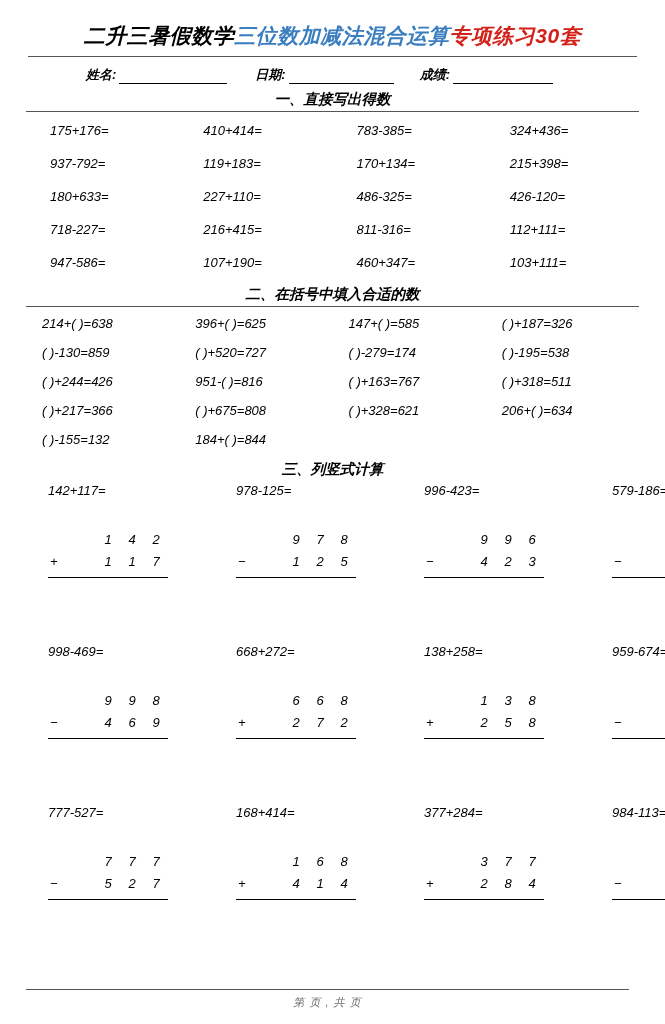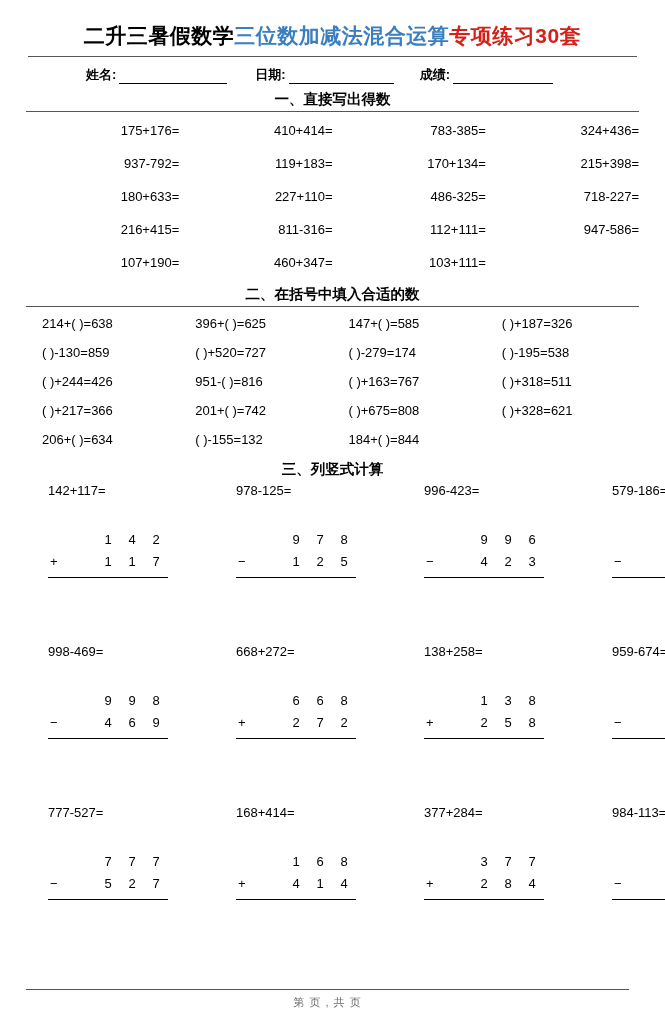--- a/index.html
+++ b/index.html
@@ -14,20 +14,21 @@
     color: #000;
     position: relative;
     overflow: hidden;
   }
   .page {
     width: 665px;
     height: 1024px;
     box-sizing: border-box;
     padding: 14px 26px 0 26px;
     position: relative;
+    font-style: italic;
   }
   
   .title {
     text-align: center;
     font-size: 21px;
     font-weight: bold;
     letter-spacing: 0.5px;
     white-space: nowrap;
     margin-top: 8px;
     margin-bottom: 2px;
@@ -80,21 +81,20 @@
 
   
   .grid4 {
     display: grid;
     grid-template-columns: repeat(4, 1fr);
   }
   .s1 .cell {
     font-size: 13px;
     padding: 9px 0 9px 24px;
     white-space: nowrap;
-    text-align: right;
   }
   .s2 .cell {
     font-size: 13px;
     padding: 7px 0 7px 16px;
     white-space: nowrap;
   }
 
   
   .s3blockrow {
     display: grid;
@@ -196,20 +196,21 @@
     <div class="cell">324+436=</div>
 
     <div class="cell">937-792=</div>
     <div class="cell">119+183=</div>
     <div class="cell">170+134=</div>
     <div class="cell">215+398=</div>
 
     <div class="cell">180+633=</div>
     <div class="cell">227+110=</div>
     <div class="cell">486-325=</div>
+    <div class="cell">426-120=</div>
 
     <div class="cell">718-227=</div>
     <div class="cell">216+415=</div>
     <div class="cell">811-316=</div>
     <div class="cell">112+111=</div>
 
     <div class="cell">947-586=</div>
     <div class="cell">107+190=</div>
     <div class="cell">460+347=</div>
     <div class="cell">103+111=</div>
@@ -226,21 +227,20 @@
     <div class="cell">(    )+520=727</div>
     <div class="cell">(    )-279=174</div>
 
     <div class="cell">(    )-195=538</div>
     <div class="cell">(    )+244=426</div>
     <div class="cell">951-(    )=816</div>
     <div class="cell">(    )+163=767</div>
 
     <div class="cell">(    )+318=511</div>
     <div class="cell">(    )+217=366</div>
-    <div class="cell">201+(    )=742</div>
     <div class="cell">(    )+675=808</div>
 
     <div class="cell">(    )+328=621</div>
     <div class="cell">206+(    )=634</div>
     <div class="cell">(    )-155=132</div>
     <div class="cell">184+(    )=844</div>
   </div>
 
   <div class="sec-head no-rule">三、列竖式计算</div>
 

